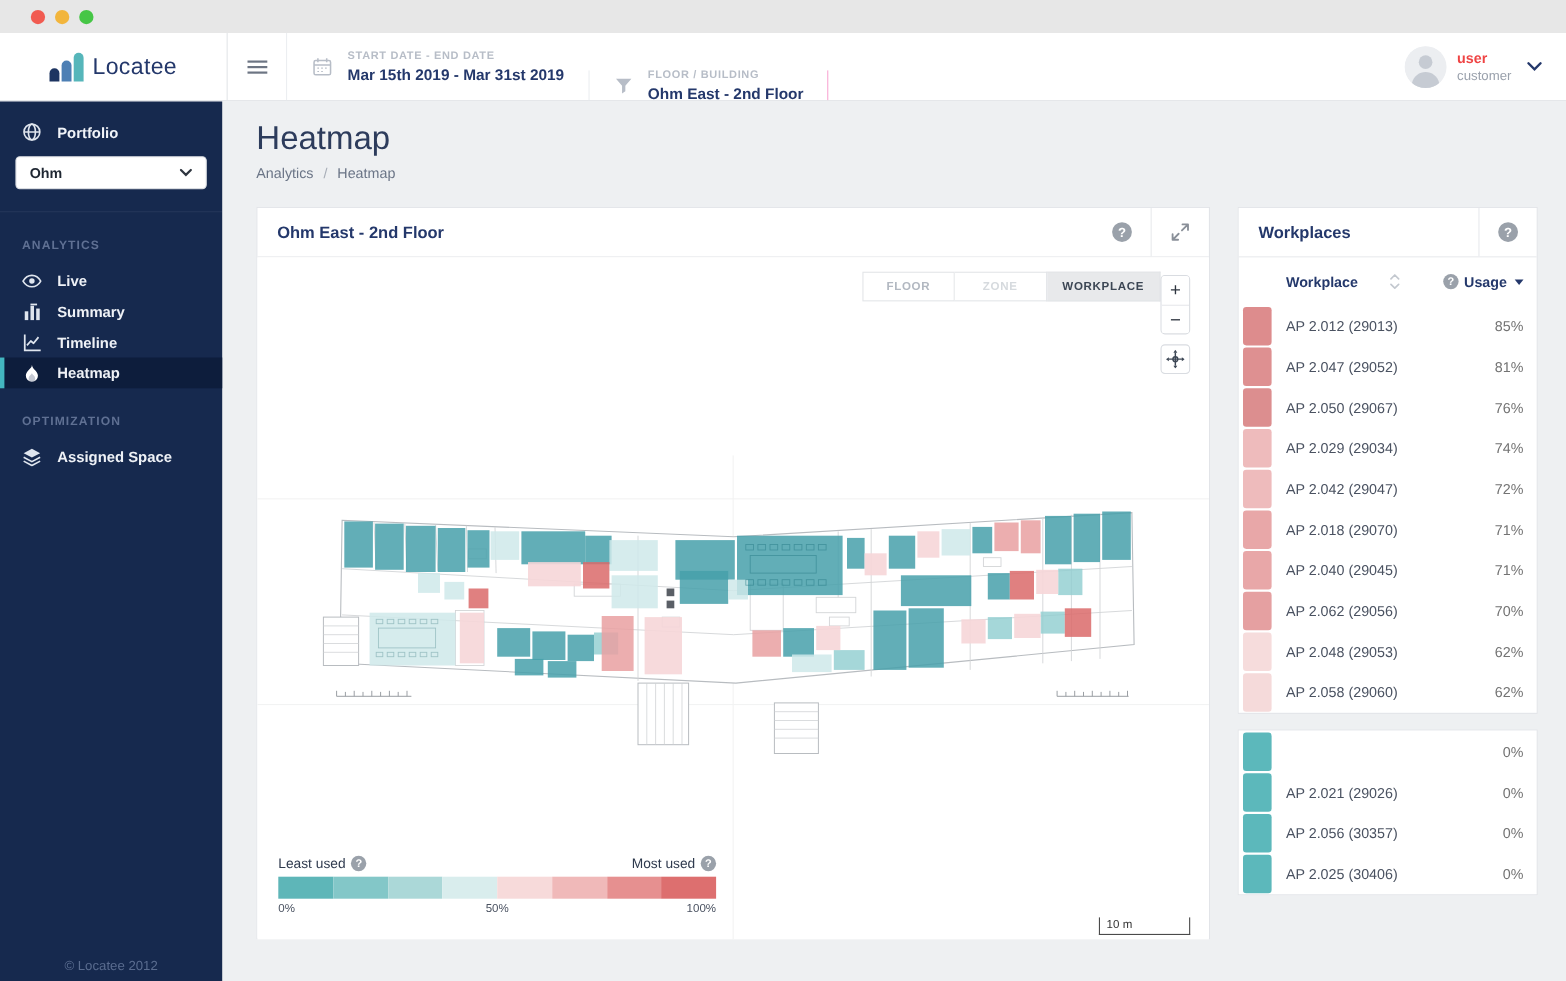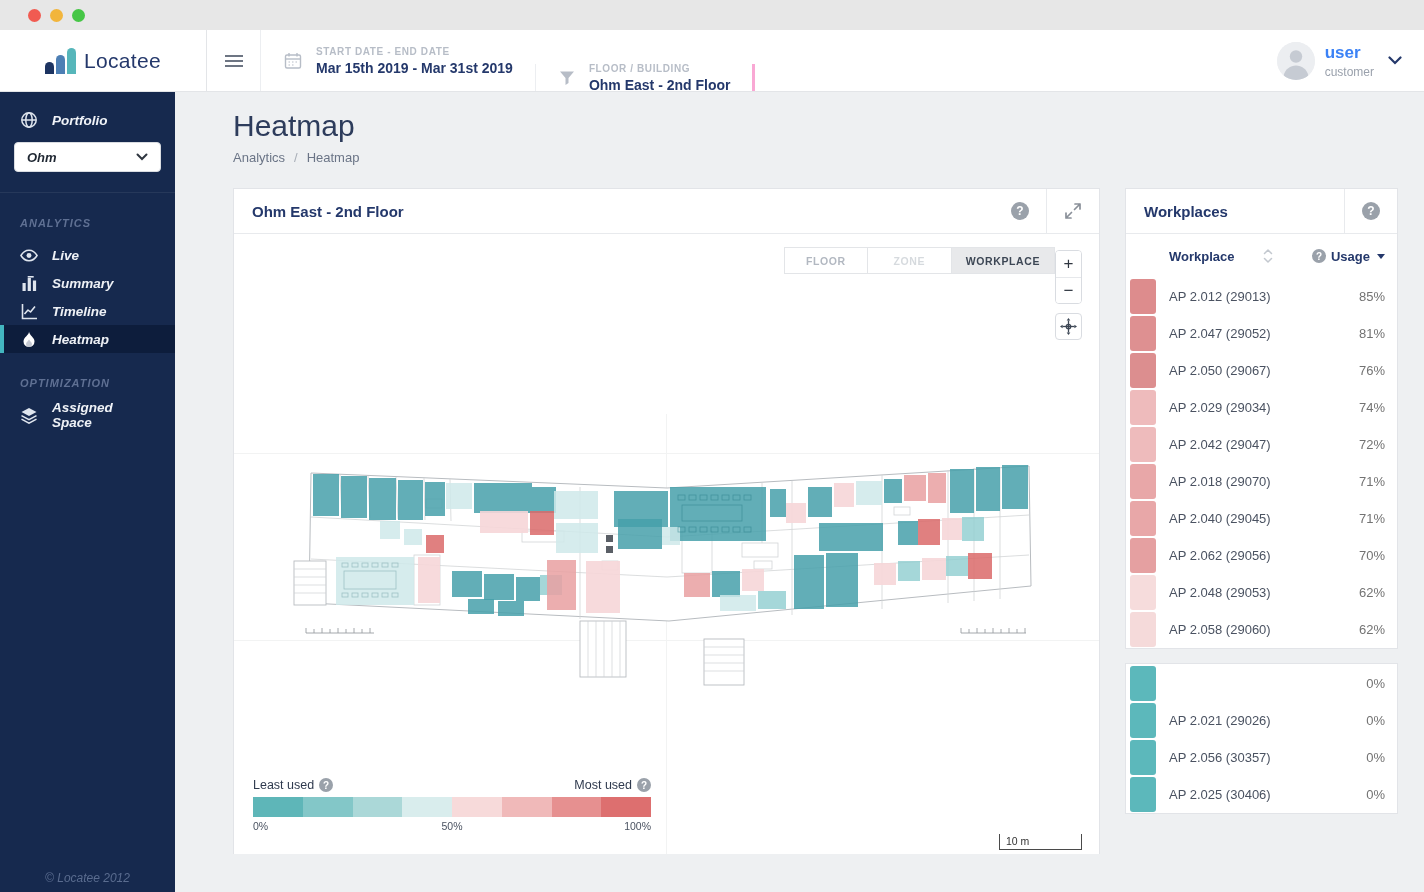--- a/index.html
+++ b/index.html
@@ -17,32 +17,32 @@
   .logo-bars { display:flex; align-items:flex-end; gap:2px; height:26px; }
   .logo-bars span { display:inline-block; border-radius:5px 5px 0 0; }
   .logo-bars .b1{width:9px;height:12px;background:#1d3461;}
   .logo-bars .b2{width:9px;height:19px;background:#4d7fb4;}
   .logo-bars .b3{width:9px;height:26px;background:#56b6ba;}
   .logo-text { font-size:21px; color:#24386b; letter-spacing:.3px; }
   .hamburger { width:53px; display:flex; align-items:center; justify-content:center; cursor:pointer; }
   .hamburger .bars { width:18px; }
   .hamburger .bars i { display:block; height:2px; background:#6d7583; margin:3px 0; }
   .filter-block { display:flex; align-items:center; gap:13px; padding:0 22px; border-left:1px solid #eceef1; cursor:pointer; }
-  .filter-block.last { border-right:3px solid #f9a8d4;margin-top:34px; }
+  .filter-block.last { border-right:1px solid #f9a8d4;margin-top:34px; }
   .filter-icon { color:#b7bdc7; display:flex; }
   .f-label { font-size:10px; font-weight:bold; letter-spacing:.6px; color:#b7bdc7; margin-bottom:3px; }
   .f-value { font-size:14px; font-weight:bold; color:#24386b; }
   .user-box { margin-left:auto; display:flex; align-items:center; gap:10px; padding-right:22px; cursor:pointer; }
   .avatar { width:38px; height:38px; border-radius:50%; background:#eceef1; overflow:hidden; display:flex; align-items:flex-end; justify-content:center; }
-  .user-name { font-size:17px; font-weight:bold; color:#3b82f6; }
+  .user-name { font-size:13px; font-weight:bold; color:#ef4444; }
   .user-role { font-size:12px; color:#9aa1ac; margin-top:2px; }
   .user-chevron { color:#24386b; display:flex; margin-left:4px; }
 
   
-  .sidebar { position:absolute; top:92px; left:0; width:175px; bottom:0; background:#16294e;font-style:italic; }
+  .sidebar { position:absolute; top:92px; left:0; width:202px; bottom:0; background:#16294e; }
   .portfolio-row { display:flex; align-items:center; gap:14px; padding:19px 20px 11px; color:#f0f3f8; font-size:13.5px; font-weight:bold; cursor:pointer; }
   .side-icon { width:18px; display:flex; justify-content:center; color:#dfe5ee; flex:none; }
   .portfolio-select { margin:2px 14px 20px; background:#fff; border-radius:4px; height:30px; display:flex; align-items:center; justify-content:space-between; padding:0 12px; color:#1f2732; font-size:13px; font-weight:bold; cursor:pointer; border:1px solid #d9dce1; }
   .side-divider { border-top:1px solid rgba(255,255,255,.07); }
   .section-label { padding:24px 20px 12px; font-size:11px; font-weight:bold; letter-spacing:1px; color:#5f7093; }
   .nav-item { display:flex; align-items:center; gap:14px; padding:6px 20px; color:#eef1f6; font-size:13.5px; font-weight:bold; cursor:pointer; height:28px; }
   .nav-item.active { background:#0d1d3c; border-left:4px solid #43b6c0; padding-left:16px; }
   .sidebar-footer { position:absolute; bottom:7px; width:100%; text-align:center; color:#5a6c8f; font-size:12px; }
 
   

